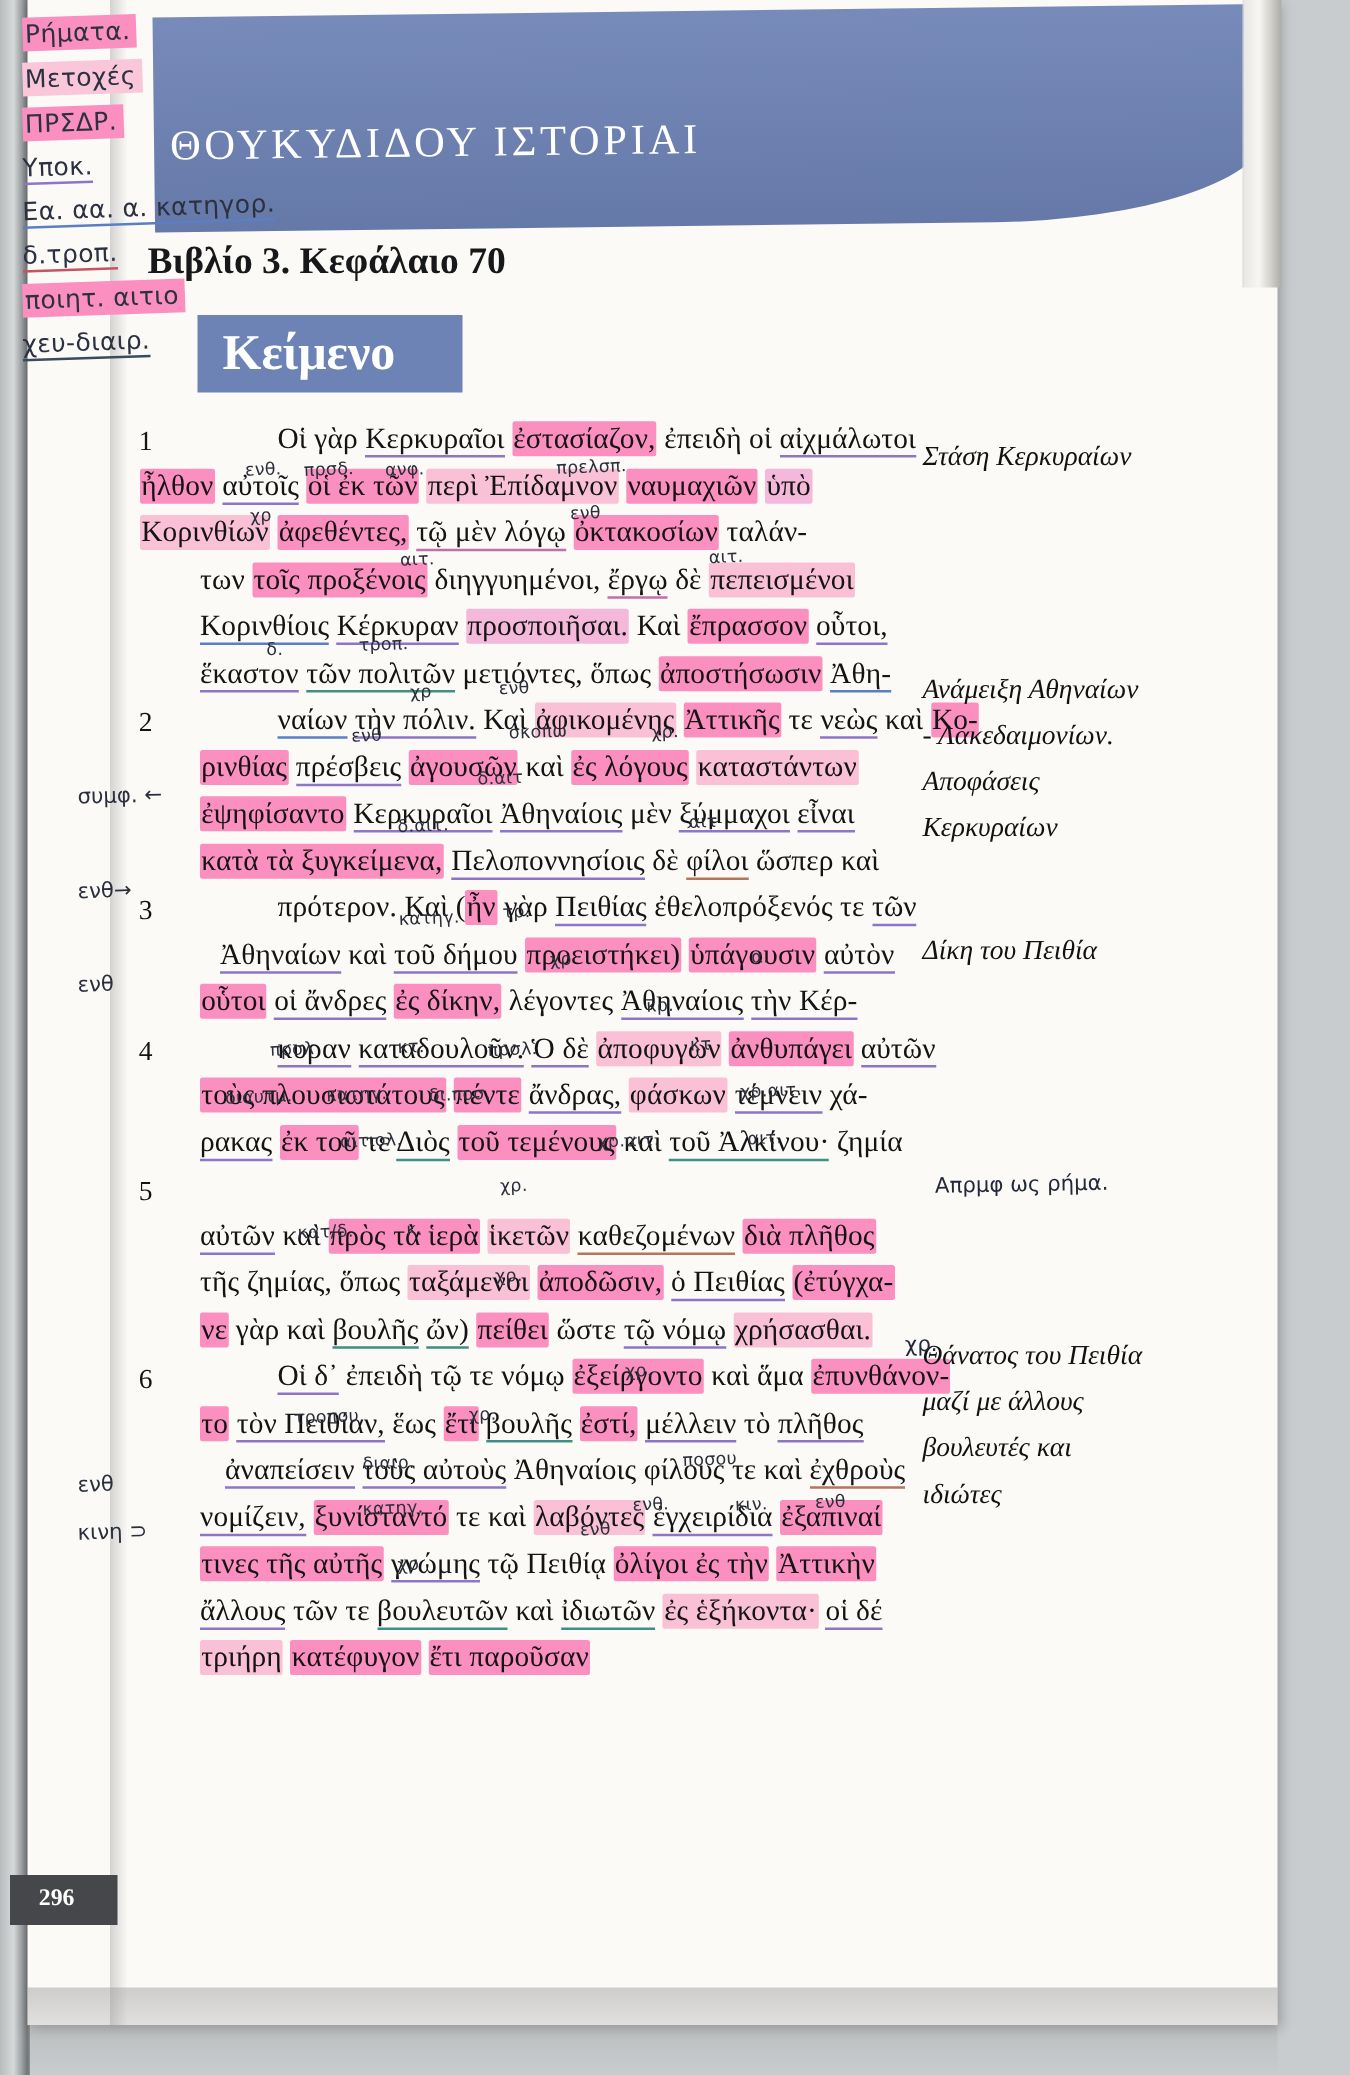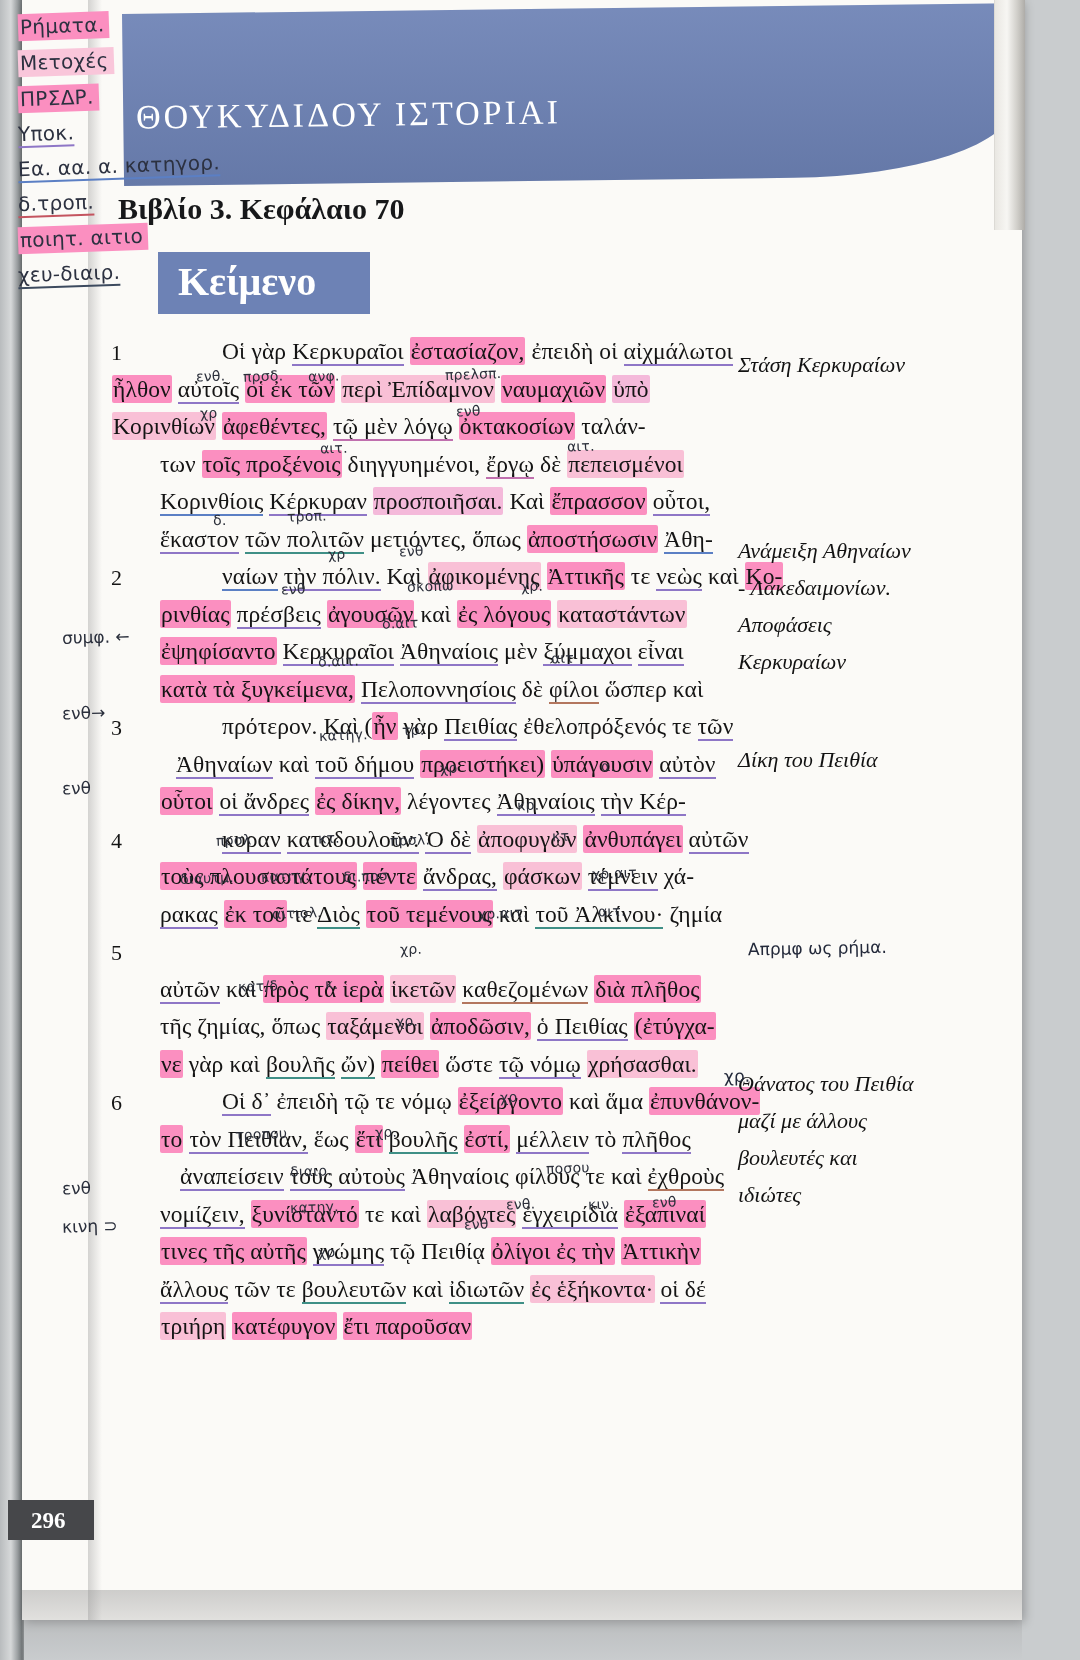--- a/index.html
+++ b/index.html
@@ -71,21 +71,21 @@
     font-size:40px;color:#ffffff;font-weight:bold;
     font-family:"Liberation Serif","DejaVu Serif",serif;
   }
 
   
   #pagenum-box{
     position:absolute;left:8px;top:1500px;width:86px;height:40px;
     background:#46474a;
   }
   #pagenum{
-    position:absolute;left:31px;top:1508px;color:#fff;font-size:23px;font-weight:bold;
+    position:absolute;left:31px;top:1508px;color:#fff;font-size:19px;font-weight:bold;
     font-family:"Liberation Serif","DejaVu Serif",serif;
   }
 
   
   #text-col{
     position:absolute;left:112px;top:338px;width:620px;
   }
   .line{
     position:relative;height:37.5px;white-space:nowrap;
     font-size:23.5px;color:#141414;letter-spacing:.1px;

